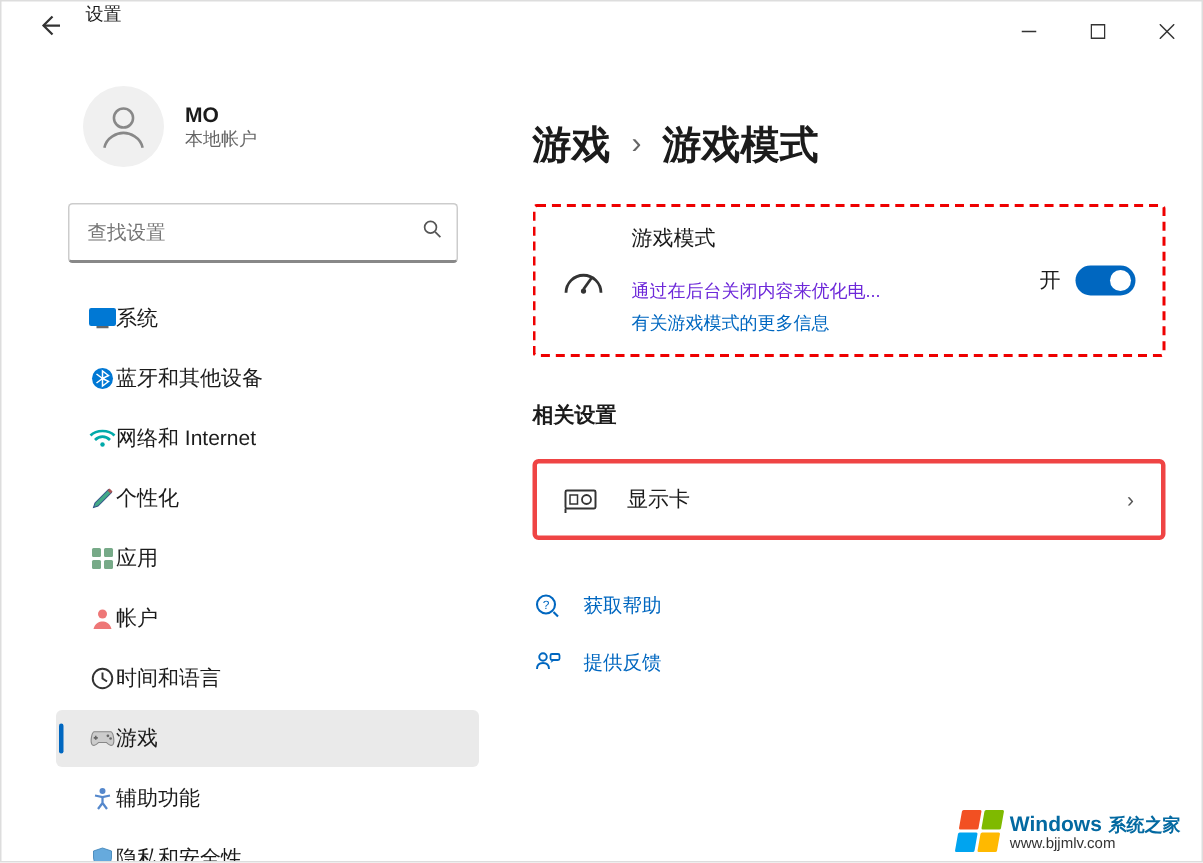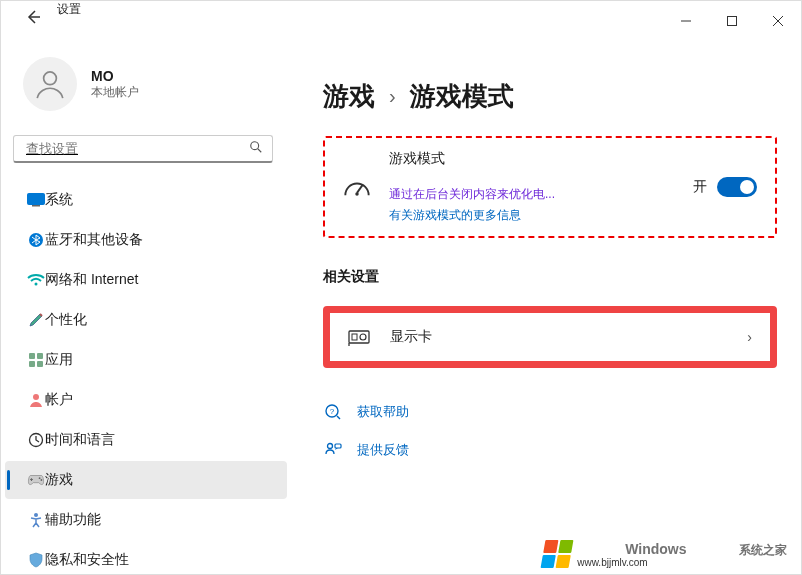--- a/index.html
+++ b/index.html
@@ -5,33 +5,33 @@
   * { box-sizing: border-box; margin: 0; padding: 0; }
   body { font-family: "Segoe UI", "Microsoft YaHei", sans-serif; background: #fff; color: #1b1b1b; width: 802px; height: 575px; overflow: hidden; border: 1px solid #ddd; position: relative; }
 
   .titlebar { height: 40px; display: flex; align-items: flex-start; padding: 0 0 0 16px; }
   .back-btn { width: 32px; height: 32px; display: flex; align-items: center; justify-content: center; font-size: 16px; color: #333; border-radius: 4px; }
   .app-title { font-size: 12px; margin-left: 8px; }
   .window-controls { margin-left: auto; display: flex; }
   .win-ctl { width: 46px; height: 40px; display: flex; align-items: center; justify-content: center; font-size: 12px; color: #333; }
   .win-ctl svg { width: 10px; height: 10px; }
 
-  .main-layout { display: flex; height: calc(575px - 40px); }
+  .main-layout { display: flex; height: calc(575px - 40px); padding-left: 32px; }
 
   .sidebar { width: 290px; flex-shrink: 0; padding: 8px 0 0 0; overflow-y: auto; }
   .sidebar::-webkit-scrollbar { width: 8px; }
   .sidebar::-webkit-scrollbar-thumb { background: #ccc; border-radius: 4px; }
 
   .user-block { display: flex; align-items: center; padding: 8px 16px 8px 22px; gap: 14px; margin-bottom: 16px; }
   .avatar-circle { width: 54px; height: 54px; border-radius: 50%; background: #f0f0f0; display: flex; align-items: center; justify-content: center; }
   .user-name { font-size: 14px; font-weight: 600; }
   .user-sub { font-size: 12px; color: #666; }
 
   .search-wrap { margin: 0 18px 18px 12px; position: relative; }
-  .search-input { width: 100%; height: 28px; border: 1px solid #ccc; border-bottom: 2px solid #888; border-radius: 3px; padding: 0 36px 0 12px; font-size: 13px; background: #fff; text-decoration: underline; }
+  .search-input { width: 100%; height: 40px; border: 1px solid #ccc; border-bottom: 2px solid #888; border-radius: 3px; padding: 0 36px 0 12px; font-size: 13px; background: #fff; }
   .search-icon-abs { position: absolute; right: 10px; top: 50%; transform: translateY(-50%); color: #555; }
 
   .nav-list { display: flex; flex-direction: column; gap: 2px; padding-left: 4px; padding-right: 4px; }
   .nav-item { display: flex; align-items: center; padding: 10px 10px 10px 22px; border-radius: 4px; font-size: 14px; position: relative; }
   .nav-item.active { background: #eaeaea; }
   .nav-item.active::before { content: ""; position: absolute; left: 2px; top: 9px; bottom: 9px; width: 3px; background: #0067c0; border-radius: 2px; }
   .nav-icon { width: 18px; height: 18px; display: flex; align-items: center; justify-content: center; flex-shrink: 0; }
 
   .content { flex: 1; padding: 38px 24px 20px 32px; overflow-y: auto; }
   .breadcrumb { font-size: 26px; font-weight: 600; margin-bottom: 22px; display: flex; align-items: center; gap: 14px; }
@@ -43,33 +43,33 @@
   .hl-content { flex: 1; }
   .hl-title { font-size: 14px; }
   .hl-sub { font-size: 12px; color: #6d28d9; margin-top: 18px; }
   .hl-link { font-size: 12px; color: #0067c0; margin-top: 4px; display: inline-block; }
   .toggle-wrap { display: flex; align-items: center; gap: 10px; }
   .toggle-label { font-size: 14px; }
   .toggle { width: 40px; height: 20px; background: #0067c0; border-radius: 10px; position: relative; }
   .toggle::after { content: ""; position: absolute; right: 3px; top: 3px; width: 14px; height: 14px; background: #fff; border-radius: 50%; }
 
   .section-title { font-size: 14px; font-weight: 700; margin-bottom: 20px; }
-  .card { border: 7px solid #ef4444; border-radius: 4px; padding: 14px 18px; display: flex; align-items: center; gap: 18px; margin-bottom: 34px; }
+  .card { border: 3px solid #ef4444; border-radius: 4px; padding: 14px 18px; display: flex; align-items: center; gap: 18px; margin-bottom: 34px; }
   .card-icon { width: 24px; height: 20px; display: flex; align-items: center; justify-content: center; }
   .card-label { font-size: 14px; flex: 1; }
   .chev { color: #555; font-size: 14px; }
 
   .action-list { display: flex; flex-direction: column; gap: 18px; }
   .action-link { display: flex; align-items: center; gap: 14px; font-size: 13px; color: #0067c0; }
   .action-icon { width: 20px; height: 20px; display: flex; align-items: center; justify-content: center; color: #0067c0; }
 
   .watermark { position: absolute; right: 4px; bottom: 2px; display: flex; align-items: center; gap: 6px; background: #fff; padding: 4px 10px; border-radius: 40px 0 0 0; }
   .wm-logo-grid { width: 28px; height: 28px; display: grid; grid-template-columns: 1fr 1fr; grid-template-rows: 1fr 1fr; gap: 2px; transform: skewX(-10deg); }
   .wm-logo-grid > div { border-radius: 1px; }
-  .wm-text-main { font-size: 14px; font-weight: 700; color: #737373; margin-left: 48px; }
+  .wm-text-main { font-size: 14px; font-weight: 700; color: #0369a1; }
   .wm-text-sub { font-size: 10px; color: #333; margin-top: -2px; }
 </style>
 </head>
 <body>
 
 <div class="titlebar">
   <div class="back-btn">
     <svg viewBox="0 0 16 16" width="16" height="16">
         <path d="M10 2 L4 8 L10 14" stroke="#333" stroke-width="1.5" fill="none"></path>
         <path d="M4 8 H15" stroke="#333" stroke-width="1.5"></path>

